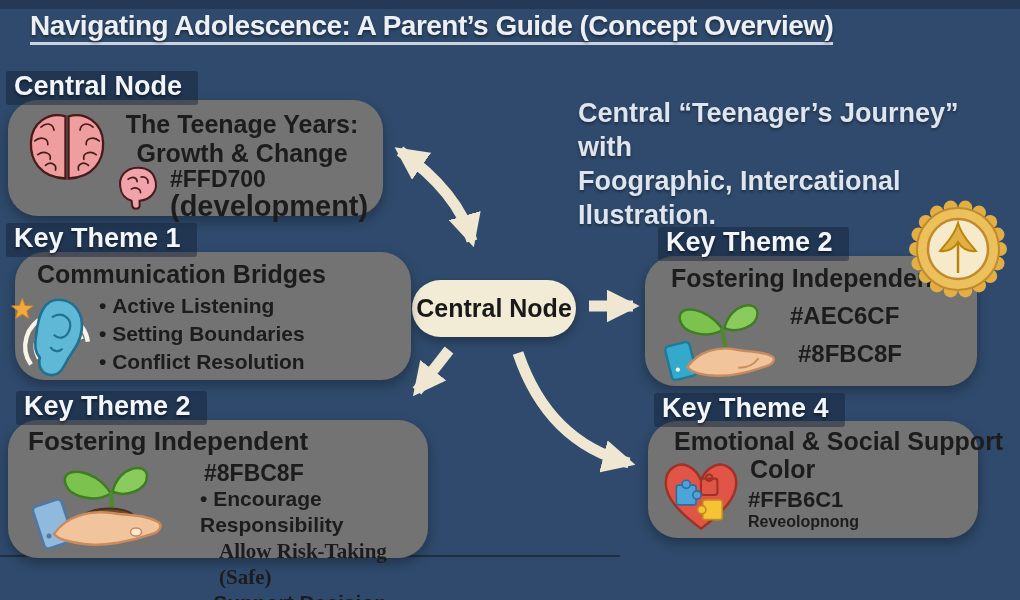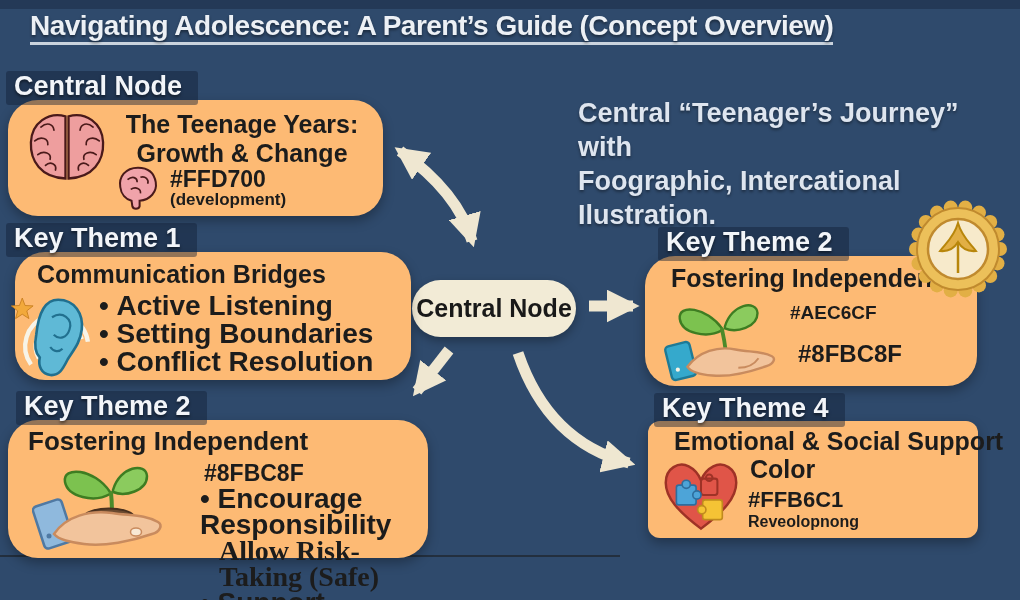--- a/index.html
+++ b/index.html
@@ -31,28 +31,28 @@
   }
   .node-label {
     position:absolute; z-index:3;
     font-size:27px; font-weight:bold; color:#F2F5F9;
     text-shadow:0 2px 3px rgba(0,0,0,.5);
     background:rgba(17,31,54,.45); border-radius:3px;
     padding:0 16px 3px 8px; white-space:nowrap;
   }
   .panel {
     position:absolute; z-index:2;
-    background:#fdba74; border-radius:30px;
+    background:#737373; border-radius:30px;
     box-shadow:0 5px 12px rgba(0,0,0,.30);
     color:#1C1C1C;
   }
   .panel-title { position:absolute; font-size:25px; font-weight:bold; white-space:nowrap; }
   .hex-text   { position:absolute; font-size:23px; font-weight:bold; white-space:nowrap; }
-  .note-text  { position:absolute; font-size:17px; font-weight:bold; white-space:nowrap; }
-  .bullet-list { position:absolute; font-size:28px; font-weight:bold; line-height:28px; }
+  .note-text  { position:absolute; font-size:29px; font-weight:bold; white-space:nowrap; }
+  .bullet-list { position:absolute; font-size:21px; font-weight:bold; line-height:28px; }
   .bullet-item::before { content:"•\00a0 "; }
   .bullet-item.no-dot { list-style:none; margin-left:19px;font-family:Liberation Serif, serif; }
   .bullet-item.no-dot::before { content:""; }
   .icon-wrap { position:absolute; }
   #hub {
     position:absolute; left:412px; top:280px; width:164px; height:57px;
     background:#F2EBD6; border-radius:30px; z-index:2;
     display:flex; align-items:center; justify-content:center;
     font-size:25px; font-weight:bold; color:#191919;
     box-shadow:0 4px 10px rgba(0,0,0,.3);
@@ -157,21 +157,21 @@
       <svg width="118" height="96" viewBox="0 0 120 100">
         <rect x="4" y="56" width="26" height="36" rx="4" fill="#35A9CC" stroke="#1E7A96" stroke-width="2.5" transform="rotate(-14 17 74)"></rect>
         <circle cx="14" cy="83" r="2.2" fill="#F6F2E4"></circle>
         <path d="M60 40 C44 18 14 14 16 30 C18 45 44 51 60 42 Z" fill="#7CC24F" stroke="#3E7D22" stroke-width="2.5"></path>
         <path d="M63 38 C70 14 96 10 97 24 C97 39 75 45 63 40 Z" fill="#8BCB5E" stroke="#3E7D22" stroke-width="2.5"></path>
         <path d="M60 41 C62 50 63 56 64 64" fill="none" stroke="#4C8A2A" stroke-width="4" stroke-linecap="round"></path>
         <path d="M24 80 C36 64 56 58 74 62 C88 65 100 63 112 69 C116 71 114 77 107 79 C90 85 68 91 50 89 C37 88 28 86 24 80 Z" fill="#F2C49C" stroke="#C98B5E" stroke-width="2.5"></path>
         <path d="M98 71 C94 77 86 81 77 81" fill="none" stroke="#C98B5E" stroke-width="2"></path>
       </svg>
     </div>
-    <div class="hex-text" style="left:145px; top:46px; font-size:19px;">#AEC6CF</div>
+    <div class="hex-text" style="left:145px; top:46px; font-size:24px;">#AEC6CF</div>
     <div class="hex-text" style="left:153px; top:84px; font-size:24px;">#8FBC8F</div>
   </div>
   <div id="badge">
     <svg width="104" height="104" viewBox="0 0 104 104">
       <g fill="#E2AF45">
         <circle cx="94" cy="52" r="7"></circle>
           <circle cx="91.5" cy="66.4" r="7"></circle>
           <circle cx="84.2" cy="79" r="7"></circle>
         <circle cx="73" cy="88.4" r="7"></circle>
           <circle cx="59.3" cy="93.4" r="7"></circle>
@@ -214,21 +214,21 @@
     </div>
     <div class="bullet-list" style="left:192px; top:66px; line-height:26px;">
       <div class="bullet-item">Encourage Responsibility</div>
       <div class="bullet-item no-dot">Allow Risk-Taking (Safe)</div>
       <div class="bullet-item">Support Decision-Making</div>
 
     </div>
   </div>
 
   <div class="node-label" style="left:654px; top:393px;">Key Theme 4</div>
-  <div class="panel" style="left:648px; top:421px; width:330px; height:117px;border-radius:12px;">
+  <div class="panel" style="left:648px; top:421px; width:330px; height:117px;">
     <div class="panel-title" style="left:26px; top:6px;">Emotional &amp; Social Support</div>
     <div class="icon-wrap" style="left:12px; top:36px; width:82px; height:76px;">
       <svg width="82" height="76" viewBox="0 0 100 92">
         <path d="M50 87 C22 66 7 49 7 31 C7 13 23 5 35 11 C43 15 48 23 50 28 C52 23 57 15 65 11 C77 5 93 13 93 31 C93 49 78 66 50 87 Z" fill="#E05548" stroke="#9E3226" stroke-width="3"></path>
         <rect x="50" y="26" width="20" height="20" rx="3" fill="none" stroke="#9E3226" stroke-width="2.5"></rect>
         <circle cx="60" cy="25" r="4" fill="none" stroke="#9E3226" stroke-width="2.5"></circle>
         <rect x="20" y="34" width="24" height="24" rx="3" fill="#4DA4D8" stroke="#2E6E9E" stroke-width="2"></rect>
         <circle cx="45" cy="46" r="5" fill="#4DA4D8" stroke="#2E6E9E" stroke-width="2"></circle>
         <circle cx="32" cy="33" r="5" fill="#4DA4D8" stroke="#2E6E9E" stroke-width="2"></circle>
         <rect x="52" y="52" width="24" height="24" rx="3" fill="#F5C335" stroke="#C08A1E" stroke-width="2"></rect>

